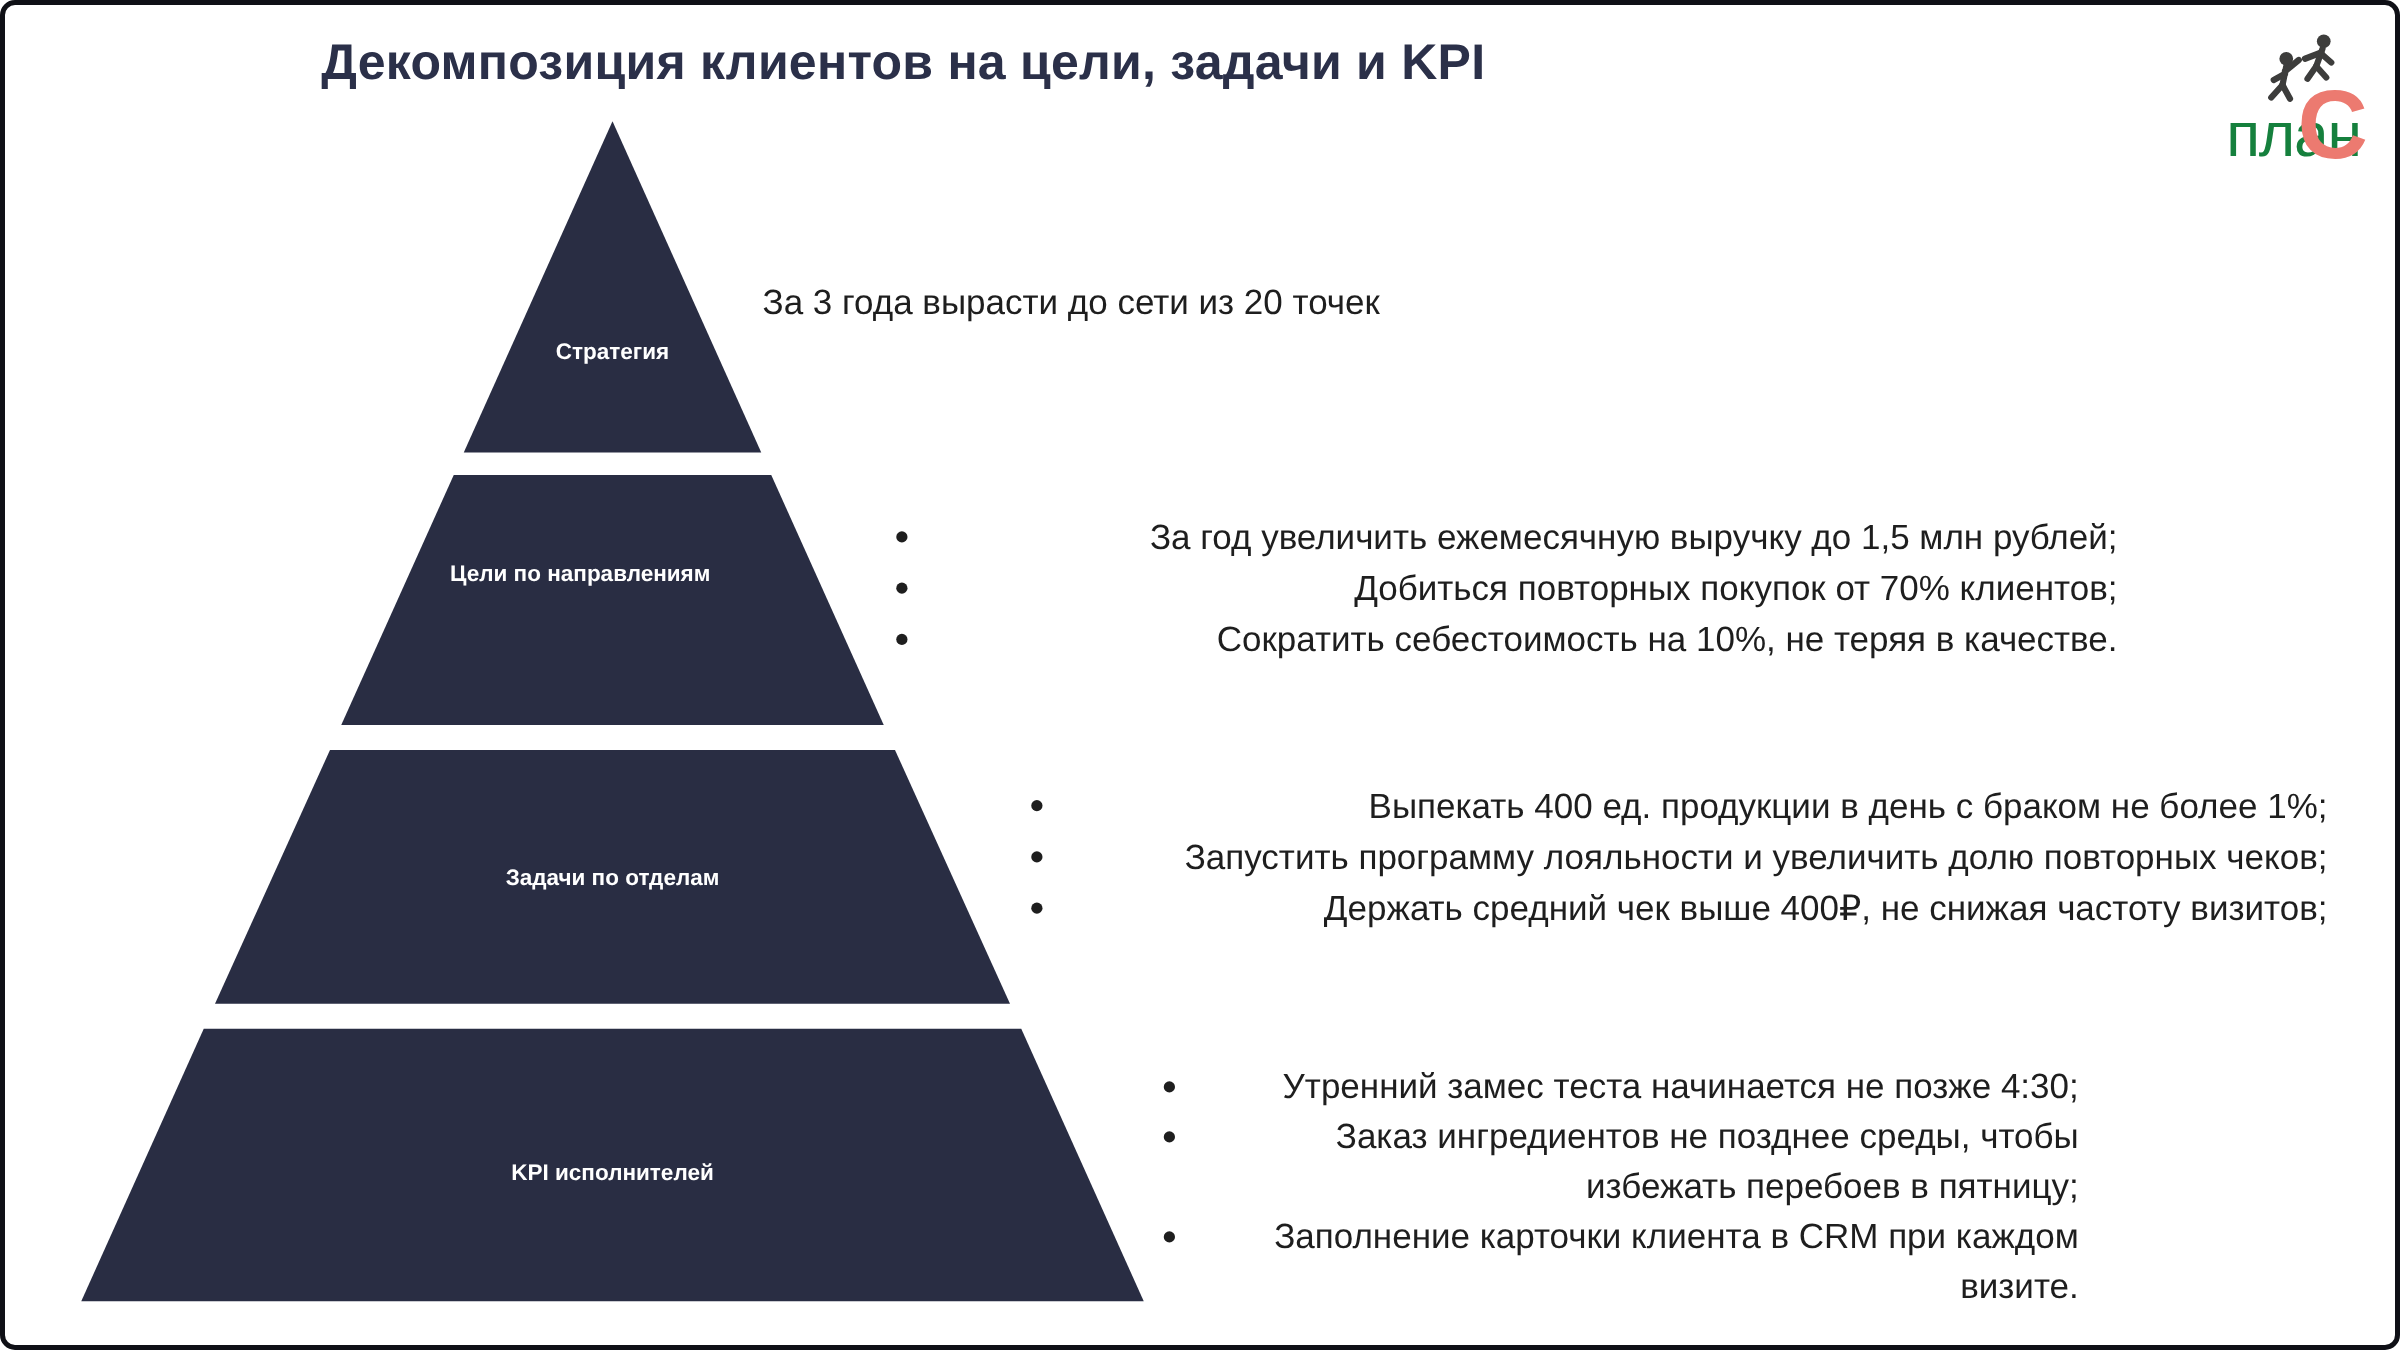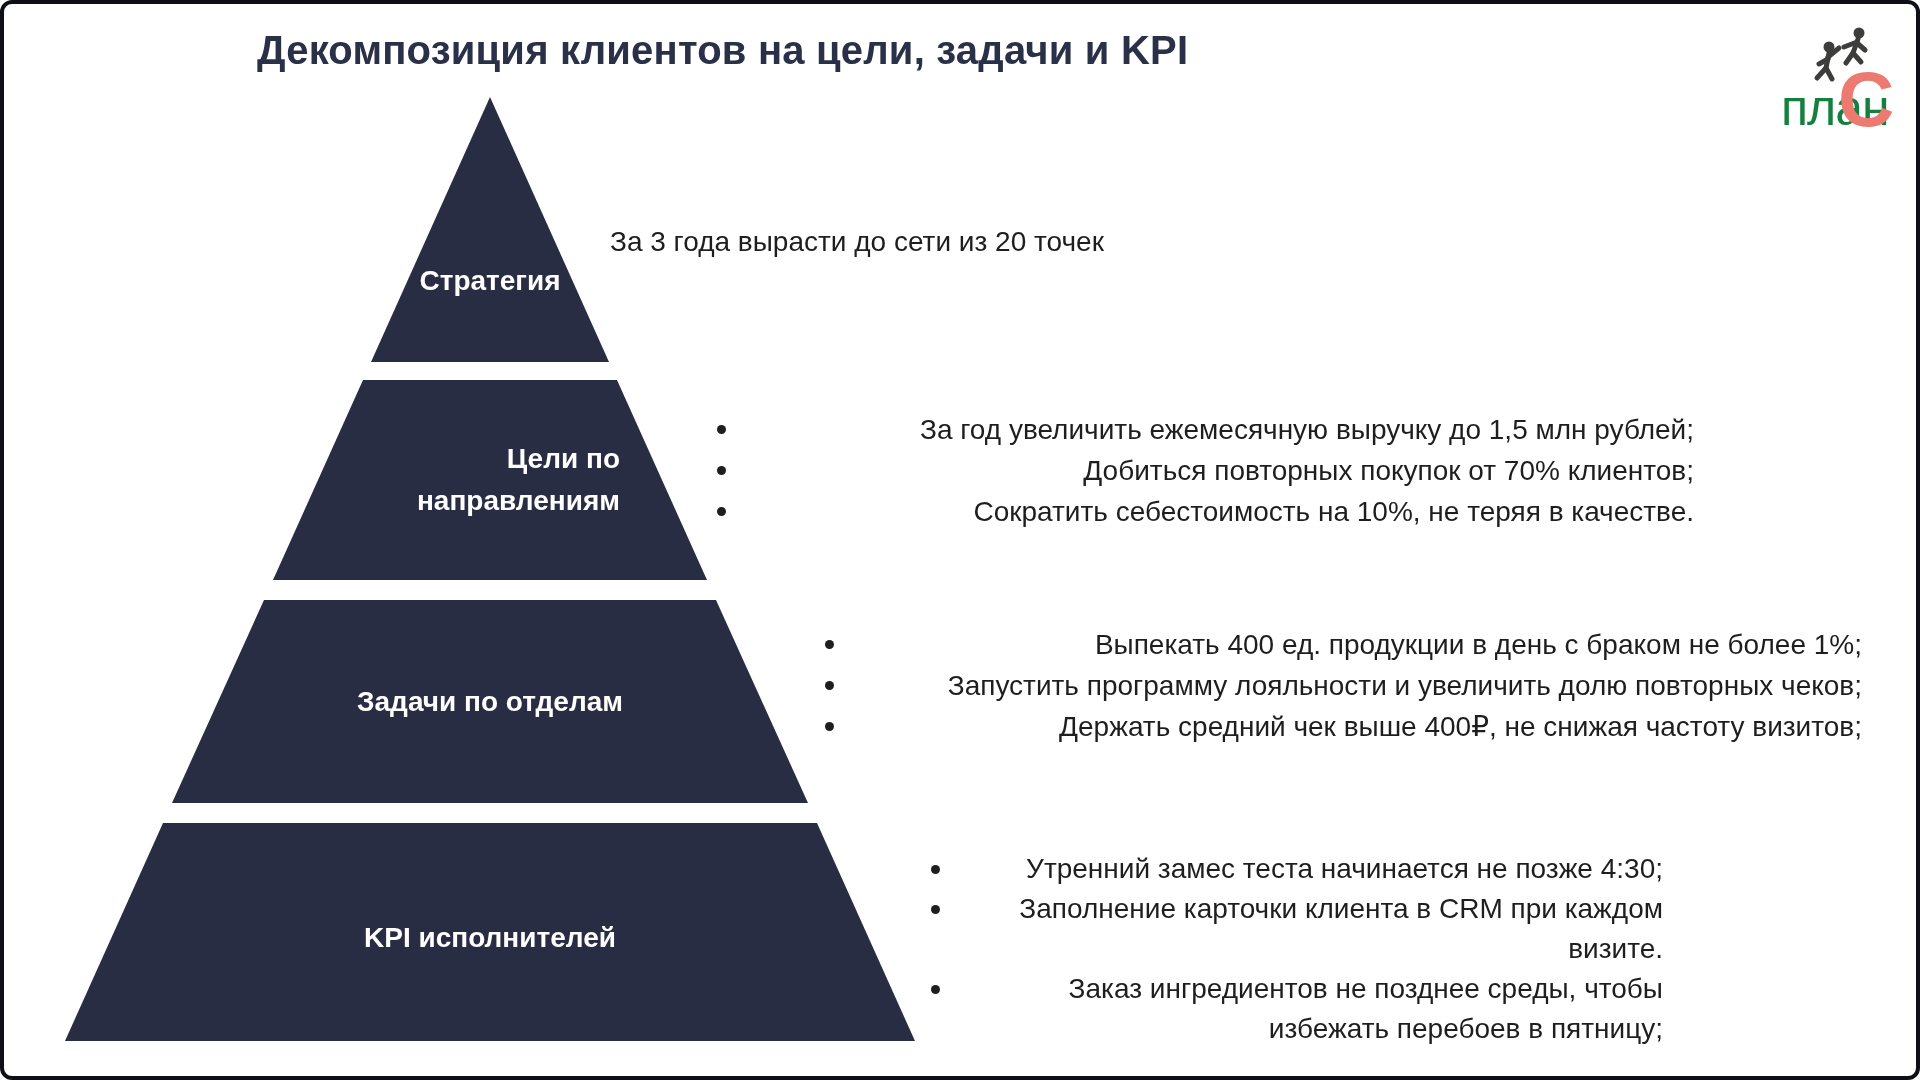--- a/index.html
+++ b/index.html
@@ -74,23 +74,23 @@
     top: 0;
     width: 1920px;
     height: 1080px;
   }
   .level-label {
     position: absolute;
     transform: translateX(-50%);
     left: 486px;
     color: #ffffff;
     font-weight: bold;
-    font-size: 28px;
+    font-size: 18px;
     line-height: 32px;
-    text-align: right;
+    text-align: left;
     white-space: nowrap;
   }
   .level-label.wrap {
     white-space: normal;
     width: 260px;
     line-height: 42px;
   }
   
   .annotation {
     position: absolute;
@@ -181,17 +181,17 @@
   </ul>
 
   <ul class="bullets list-tasks">
     <li>Выпекать 400 ед. продукции в день с браком не более 1%;</li>
     <li>Запустить программу лояльности и увеличить долю повторных чеков;</li>
     <li>Держать средний чек выше 400₽, не снижая частоту визитов;</li>
   </ul>
 
   <ul class="bullets tight list-kpi">
     <li>Утренний замес теста начинается не позже 4:30;</li>
+    <li>Заказ ингредиентов не позднее среды, чтобы избежать перебоев в пятницу;</li>
     <li>Заполнение карточки клиента в CRM при каждом визите.</li>
-    <li>Заказ ингредиентов не позднее среды, чтобы избежать перебоев в пятницу;</li>
   </ul>
 
 </div>
 
 </body></html>

